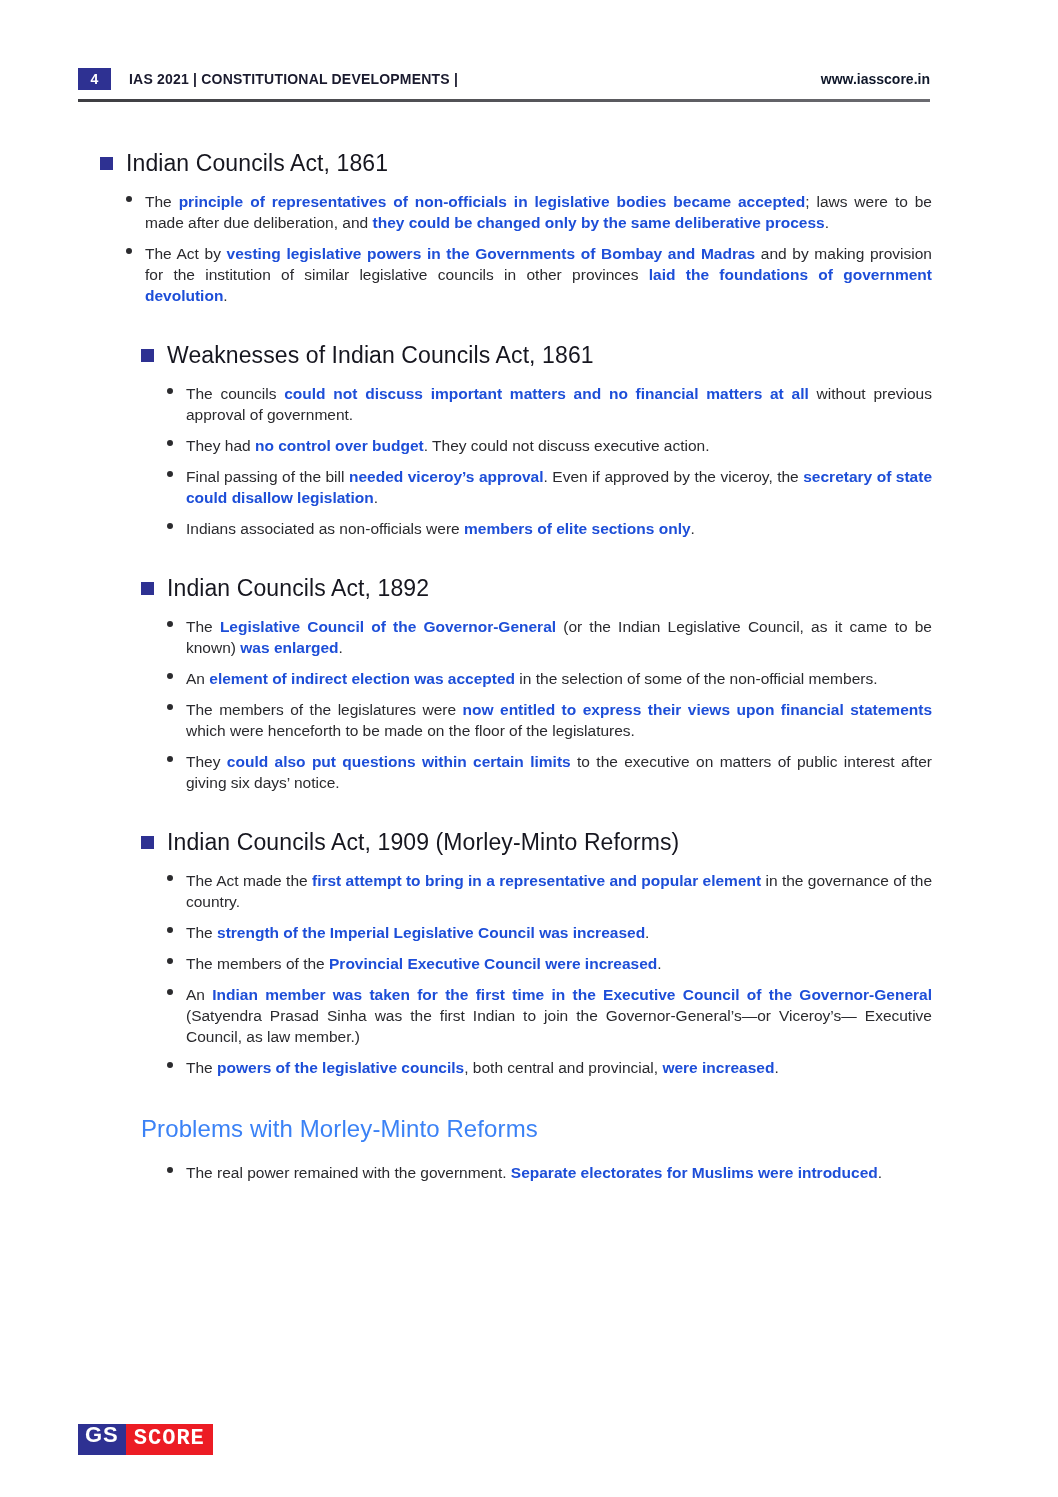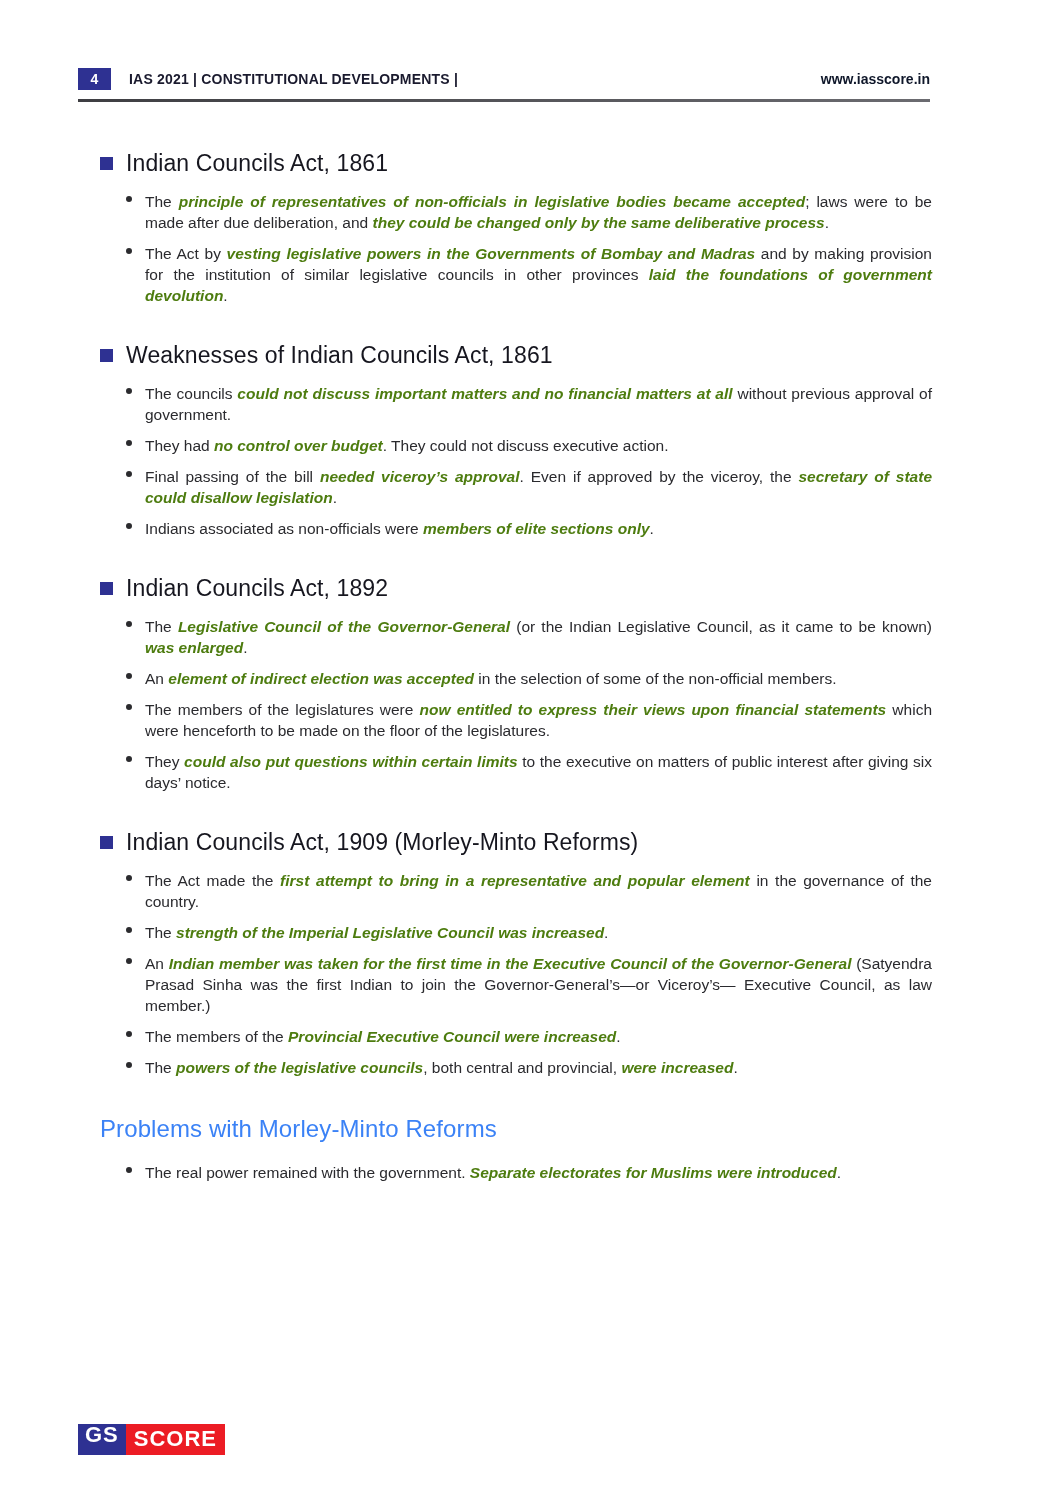--- a/index.html
+++ b/index.html
@@ -56,21 +56,21 @@
     height: 3px;
     background: linear-gradient(to right, #3e3e42, #6b6b70);
   }
   
   .content {
     position: absolute;
     top: 148px;
     left: 100px;
     right: 126px;
   }
-  section[data-name="section"] + section[data-name="section"] { margin-top: 34px; }
+  section[data-name="section"] + section[data-name="section"] { margin-top: 34px; margin-left: 41px; }
   .heading {
     display: flex;
     align-items: center;
     font-size: 23px;
     line-height: 30px;
     font-weight: normal;
     color: #16161f;
     margin-bottom: 13px;
     letter-spacing: 0.1px;
   }
@@ -102,23 +102,22 @@
     border-radius: 50%;
     margin-top: 5px;
     margin-right: 13px;
   }
   .bullet .btext {
     flex: 1;
     text-align: justify;
     color: #2a2a2e;
   }
   .bullet .btext b {
-    color: #4d7c0f;
-    font-weight: bold;
-    font-style: italic;
+    color: #1d4ed8;
+    font-weight: bold;
   }
   
   .footer {
     position: absolute;
     left: 78px;
     bottom: 42px;
     display: flex;
     font-weight: bold;
     font-size: 22px;
     line-height: 1;
@@ -127,20 +126,21 @@
     background: #2e3192;
     color: #ffffff;
     padding: 0 7px 5px 7px;
     letter-spacing: 1px;
   }
   .logo-score {
     background: #ec1c24;
     color: #ffffff;
     padding: 4px 8px 5px 8px;
     letter-spacing: 1px;
+    font-family: Liberation Mono, monospace;
   }
 </style>
 </head>
 <body>
 
 <div class="page" data-name="document-page">
 
   <div class="header" data-name="page-header">
     <div class="header-row" data-name="header-row">
       <div class="pagenum-box" data-name="page-number-badge">4</div>
@@ -218,25 +218,25 @@
         <div class="bullet" data-name="bullet-item">
           <span class="dot" data-name="bullet-icon"></span>
           <span class="btext" data-name="bullet-text"><span>The Act made the </span><b>first attempt to bring in a representative and popular element</b><span> in the governance of the country.</span></span>
         </div>
         <div class="bullet" data-name="bullet-item">
           <span class="dot" data-name="bullet-icon"></span>
           <span class="btext" data-name="bullet-text"><span>The </span><b>strength of the Imperial Legislative Council was increased</b><span>.</span></span>
         </div>
         <div class="bullet" data-name="bullet-item">
           <span class="dot" data-name="bullet-icon"></span>
+          <span class="btext" data-name="bullet-text"><span>The members of the </span><b>Provincial Executive Council were increased</b><span>.</span></span>
+        </div>
+        <div class="bullet" data-name="bullet-item">
+          <span class="dot" data-name="bullet-icon"></span>
           <span class="btext" data-name="bullet-text"><span>An </span><b>Indian member was taken for the first time in the Executive Council of the Governor-General</b><span> (Satyendra Prasad Sinha was the first Indian to join the Governor-General’s—or Viceroy’s— Executive Council, as law member.)</span></span>
-        </div>
-        <div class="bullet" data-name="bullet-item">
-          <span class="dot" data-name="bullet-icon"></span>
-          <span class="btext" data-name="bullet-text"><span>The members of the </span><b>Provincial Executive Council were increased</b><span>.</span></span>
         </div>
         <div class="bullet" data-name="bullet-item">
           <span class="dot" data-name="bullet-icon"></span>
           <span class="btext" data-name="bullet-text"><span>The </span><b>powers of the legislative councils</b><span>, both central and provincial, </span><b>were increased</b><span>.</span></span>
         </div>
       </section>
       <section data-name="section">
         <div class="heading large" data-name="section-heading">
           <span data-name="section-heading-text">Problems with Morley-Minto Reforms</span>
         </div>

